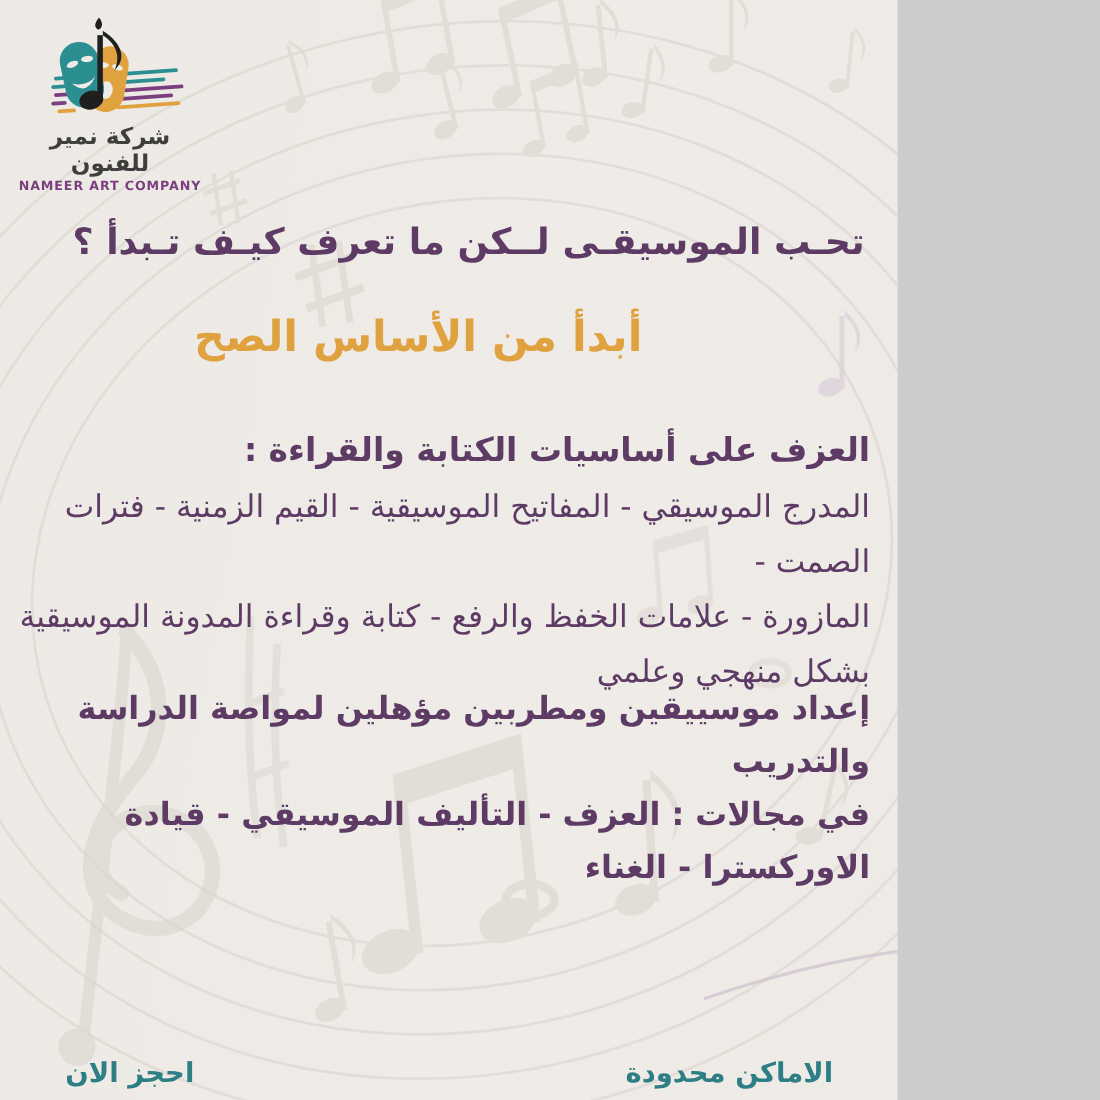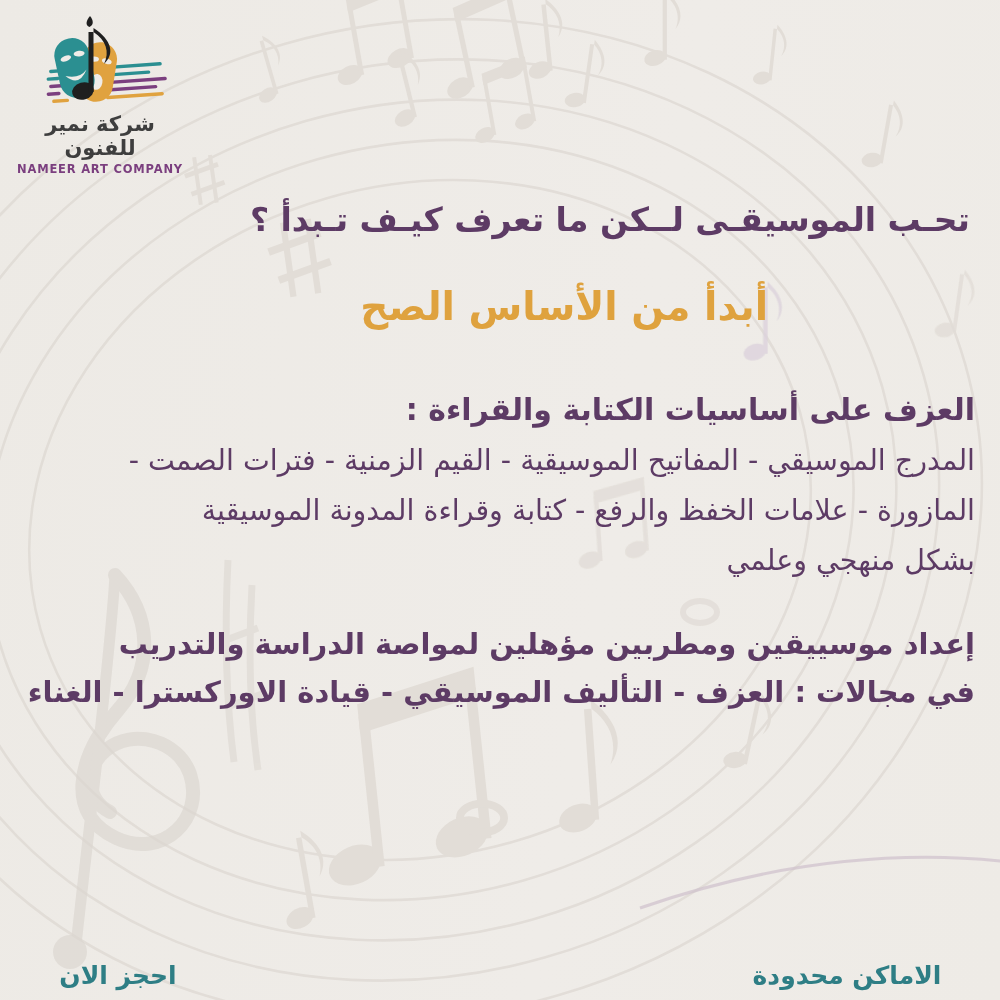--- a/index.html
+++ b/index.html
@@ -2,21 +2,21 @@
 <html lang="ar" style="--bg: #edeae5; --purple: #5d3b65; --orange: #dfa23e; --teal: #2e7e85; --logo-teal: #2b8f91; --logo-orange: #e0a23f; --logo-purple: #7b3f7f; --logo-dark: #3e3e3e;"><head>
 <meta charset="utf-8">
 <style>
   :root{
     --bg:#edeae5; --purple:#5d3b65; --orange:#dfa23e; --teal:#2e7e85;
     --logo-teal:#2b8f91; --logo-orange:#e0a23f; --logo-purple:#7b3f7f; --logo-dark:#3e3e3e;
     --wm:#e2ddd7; --wm2:#dcd7d1;
   }
   *{margin:0;padding:0;box-sizing:border-box;}
   body{font-family:"DejaVu Sans","Liberation Sans",sans-serif;background:#cccccc;}
-  .poster{position:relative;width:1000px;height:1000px;overflow:hidden;
+  .poster{position:relative;width:816px;height:1000px;overflow:hidden;
     background:linear-gradient(100deg,var(--bg) 0%,#efece8 60%,#eeebe6 100%);}
   .wm{position:absolute;left:0;top:0;}
   .logo{position:absolute;left:10px;top:8px;width:180px;text-align:center;}
   .logo-name-ar{font-size:21px;font-weight:bold;color:var(--logo-dark);direction:rtl;margin-top:-2px;}
   .logo-name-en{font-size:11.5px;font-weight:bold;color:var(--logo-purple);letter-spacing:.8px;margin-top:2px;}
   .ar{direction:rtl;unicode-bidi:plaintext;}
   .q-line{position:absolute;top:200px;right:30px;font-size:33px;font-weight:bold;
     color:var(--purple);white-space:nowrap;margin-left:21px;}
   .a-line{position:absolute;top:284px;right:232px;font-size:39px;font-weight:bold;
     color:var(--orange);white-space:nowrap;}

